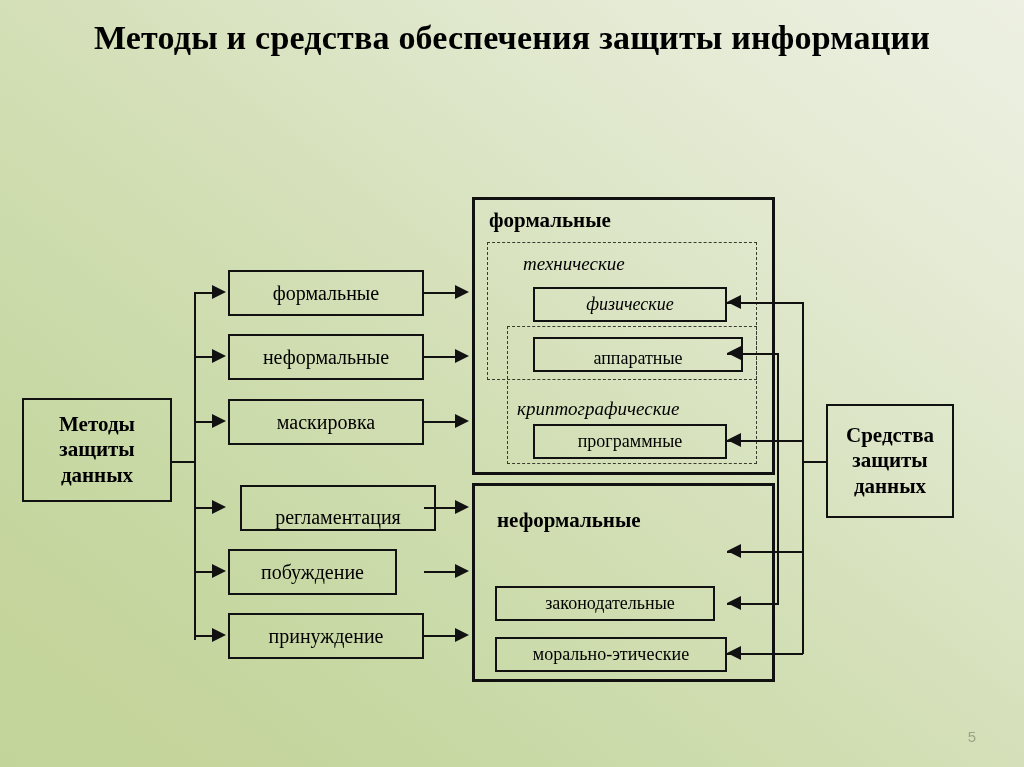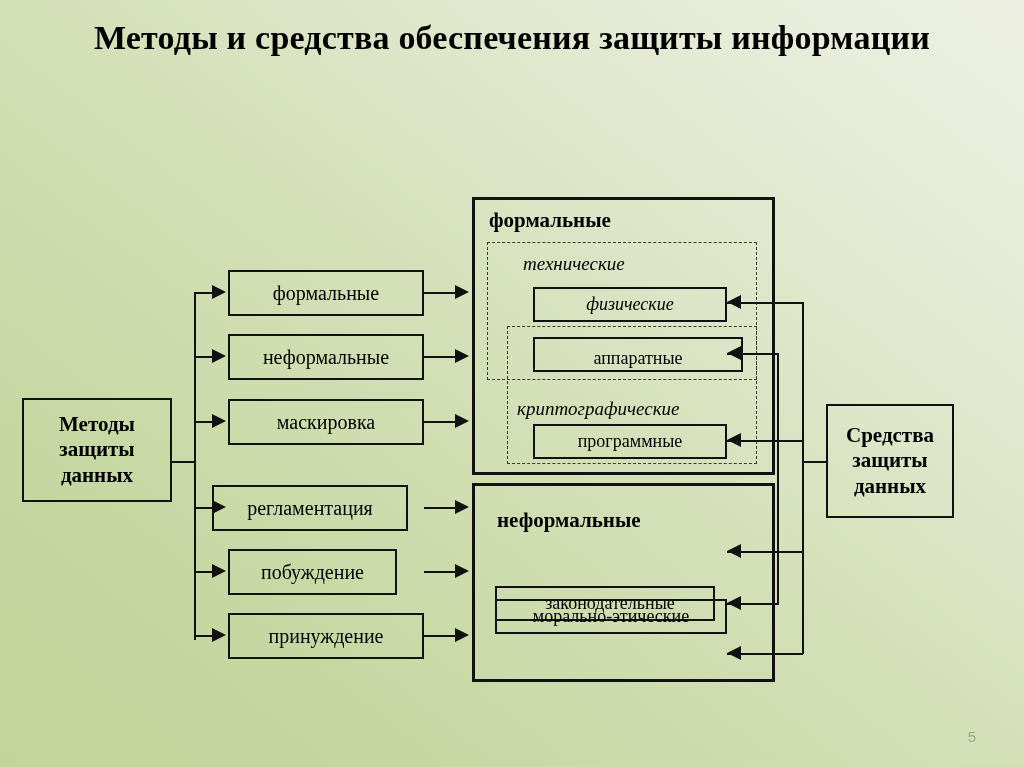--- a/index.html
+++ b/index.html
@@ -142,21 +142,21 @@
 
   <div class="box method-box" style="left:228px; top:270px; width:196px; height:46px;">
     <span>формальные</span>
   </div>
   <div class="box method-box" style="left:228px; top:334px; width:196px; height:46px;">
     <span>неформальные</span>
   </div>
   <div class="box method-box" style="left:228px; top:399px; width:196px; height:46px;">
     <span>маскировка</span>
   </div>
-  <div class="box method-box" style="left:212px; top:485px; width:196px; height:46px;">
+  <div class="box method-box" style="left:240px; top:485px; width:196px; height:46px;align-items:flex-end;">
     <span>регламентация</span>
   </div>
   <div class="box method-box" style="left:228px; top:549px; width:169px; height:46px;">
     <span>побуждение</span>
   </div>
   <div class="box method-box" style="left:228px; top:613px; width:196px; height:46px;">
     <span>принуждение</span>
   </div>
 
   <div class="hline" style="left:194px; top:292px; width:20px;"></div>
@@ -215,21 +215,21 @@
     <span>программные</span>
   </div>
 
   <div class="box group-box" style="left:472px; top:483px; width:303px; height:199px;padding-left:48px;">
     <div class="group-title" style="left:22px; top:22px;">неформальные</div>
   </div>
 
   <div class="box leaf-box" style="left:495px; top:586px; width:220px; height:35px;padding-left:10px;">
     <span>законодательные</span>
   </div>
-  <div class="box leaf-box" style="left:495px; top:599px; width:232px; height:35px;">
+  <div class="box leaf-box" style="left:495px; top:637px; width:232px; height:35px;">
     <span>морально-этические</span>
   </div>
 
   <div class="box root-box" style="left:826px; top:404px; width:128px; height:114px;">
     <span>Средства</span>
     <span>защиты</span>
     <span>данных</span>
   </div>
 
   <div class="hline" style="left:802px; top:461px; width:24px;"></div>

